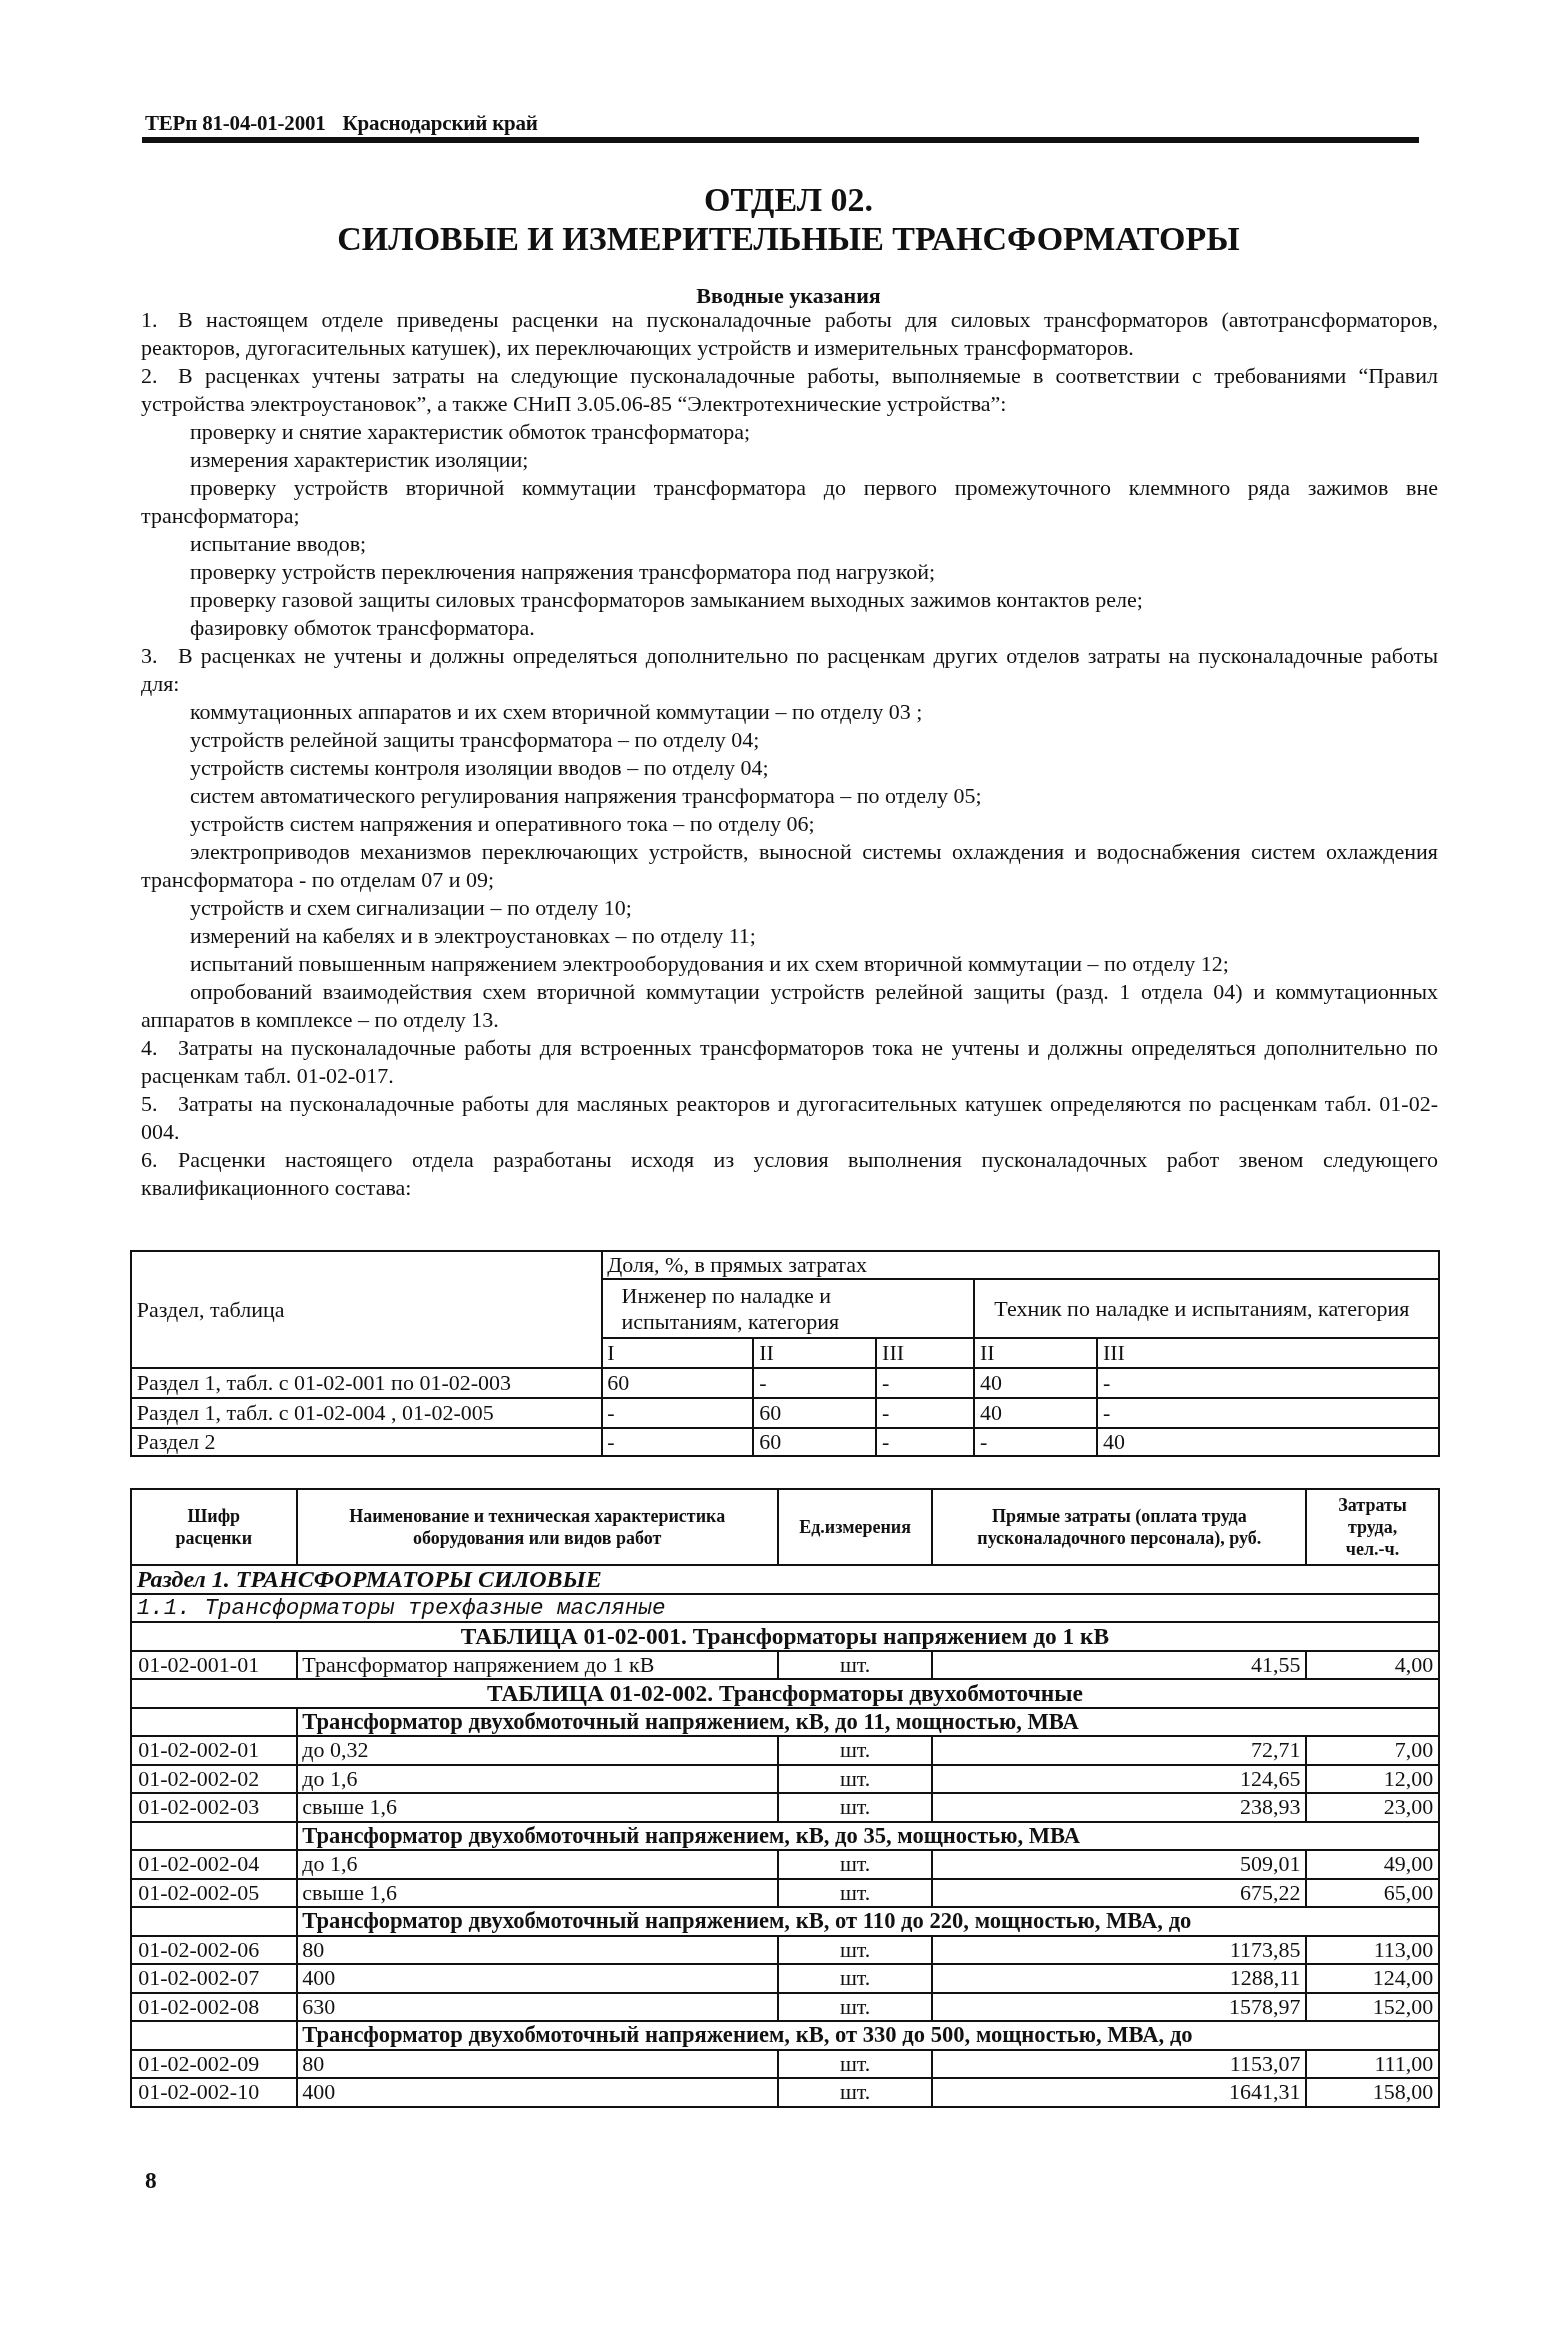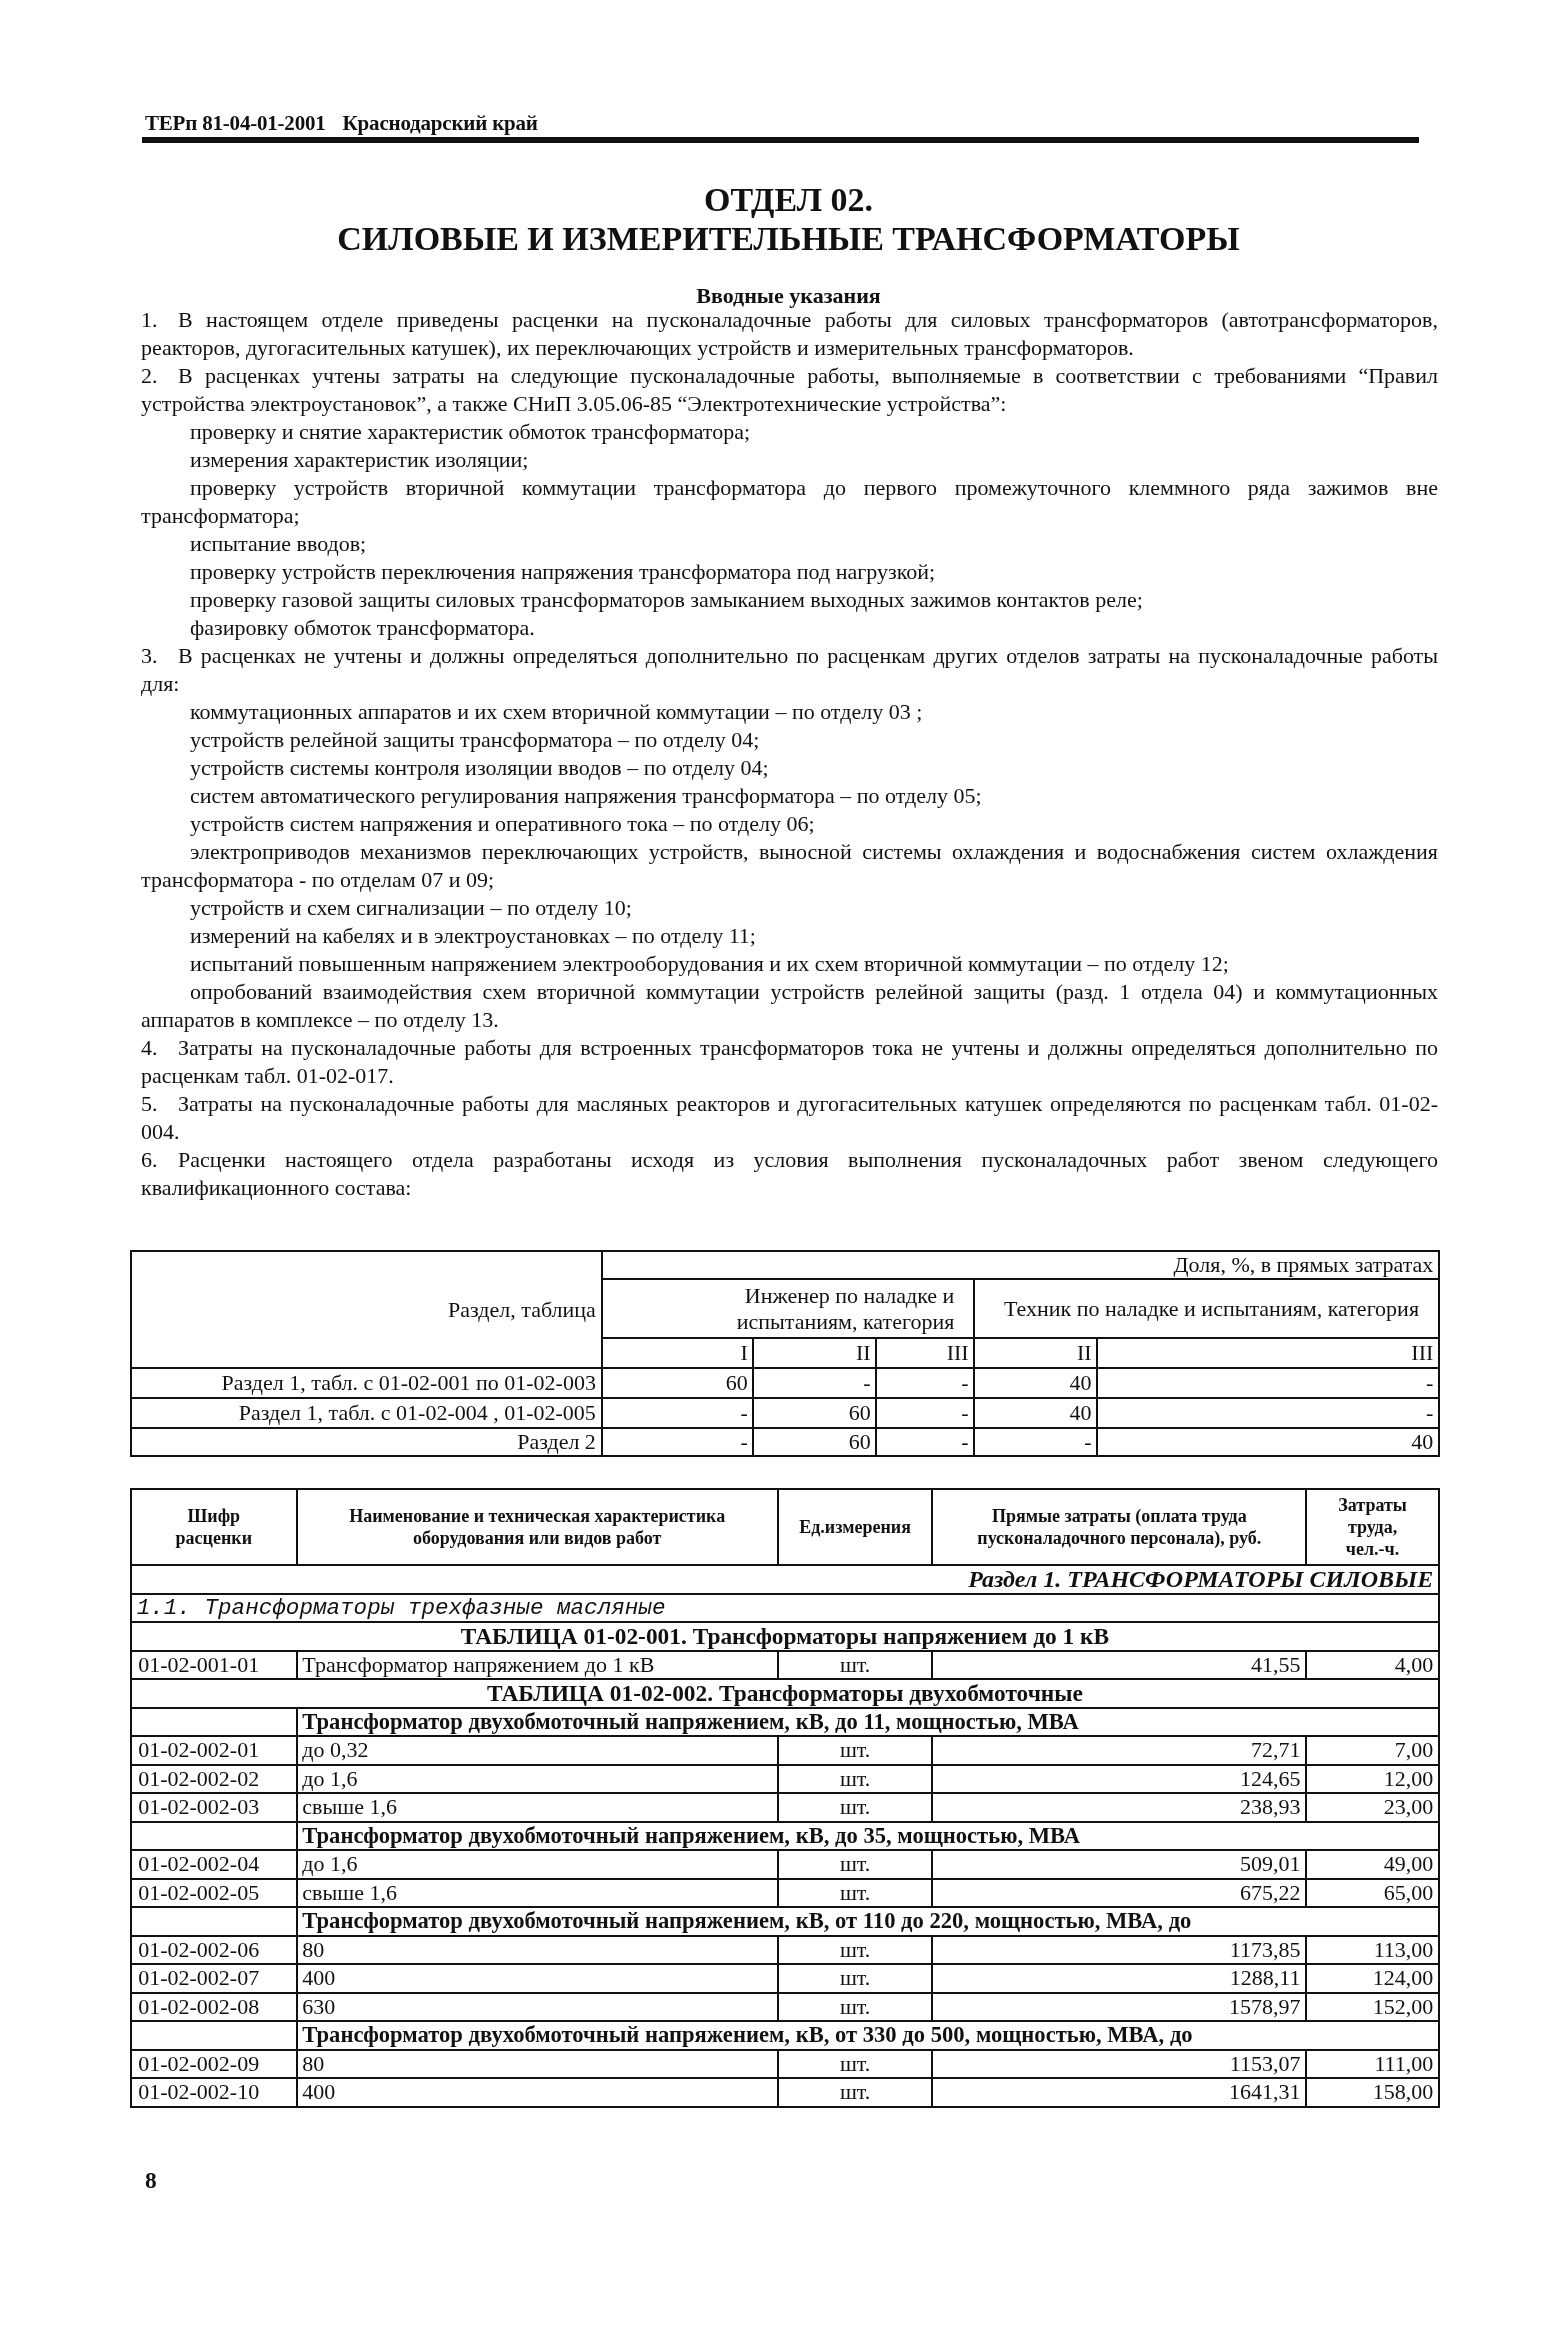--- a/index.html
+++ b/index.html
@@ -13,28 +13,28 @@
     .title.l2 { top: 220px; font-size: 34px; }
     .subtitle { position: absolute; left: 125px; width: 1327px; top: 283px; text-align: center; font-weight: bold; font-size: 22px; }
     .body-text { position: absolute; left: 141px; width: 1297px; top: 306px; font-size: 22px; line-height: 28px; text-align: justify; }
     .body-text p { margin: 0; }
     .body-text .num { display: inline-block; width: 37px; }
     .body-text .ind { text-indent: 49px; }
 
     table { border-collapse: collapse; position: absolute; font-family: "Liberation Serif", "DejaVu Serif", serif; }
     td, th { border: 2px solid #111; padding: 0 4.7px; font-weight: normal; }
     .qual { left: 130px; top: 1250px; width: 1310px; font-size: 22px; }
-    .qual td, .qual th { text-align: right; line-height: 26px; }
+    .qual td, .qual th { text-align: left; line-height: 26px; }
     .rates { left: 130px; top: 1488px; width: 1310px; font-size: 22px; }
     .rates th { font-weight: bold; font-size: 18px; line-height: 22px; text-align: center; }
     .rates td { height: 26.5px; line-height: 26.5px; white-space: nowrap; }
     .rates .code { text-align: left; padding-left: 6.2px; }
     .rates .unit { text-align: center; }
     .rates .num { text-align: right; padding-right: 4.7px; padding-left: 36px; }
-    .rates .sec { text-align: right; font-style: italic; font-weight: bold; font-size: 24px; }
+    .rates .sec { text-align: left; font-style: italic; font-weight: bold; font-size: 24px; }
     .rates .subsec { text-align: left; font-style: italic; font-size: 22.6px; font-family: Liberation Mono, monospace; }
     .rates .tbl { text-align: center; font-weight: bold; font-size: 23.4px; }
     .rates .grp { text-align: left; font-weight: bold; font-size: 22.6px; border-left: 2px solid #111; }
     .rates .blank { border-right: 2px solid #111; }
     .page-num { position: absolute; left: 145px; top: 2167px; font-size: 23.4px; font-weight: bold; }
   </style>
 </head>
 <body>
 
 <div class="running-head">

